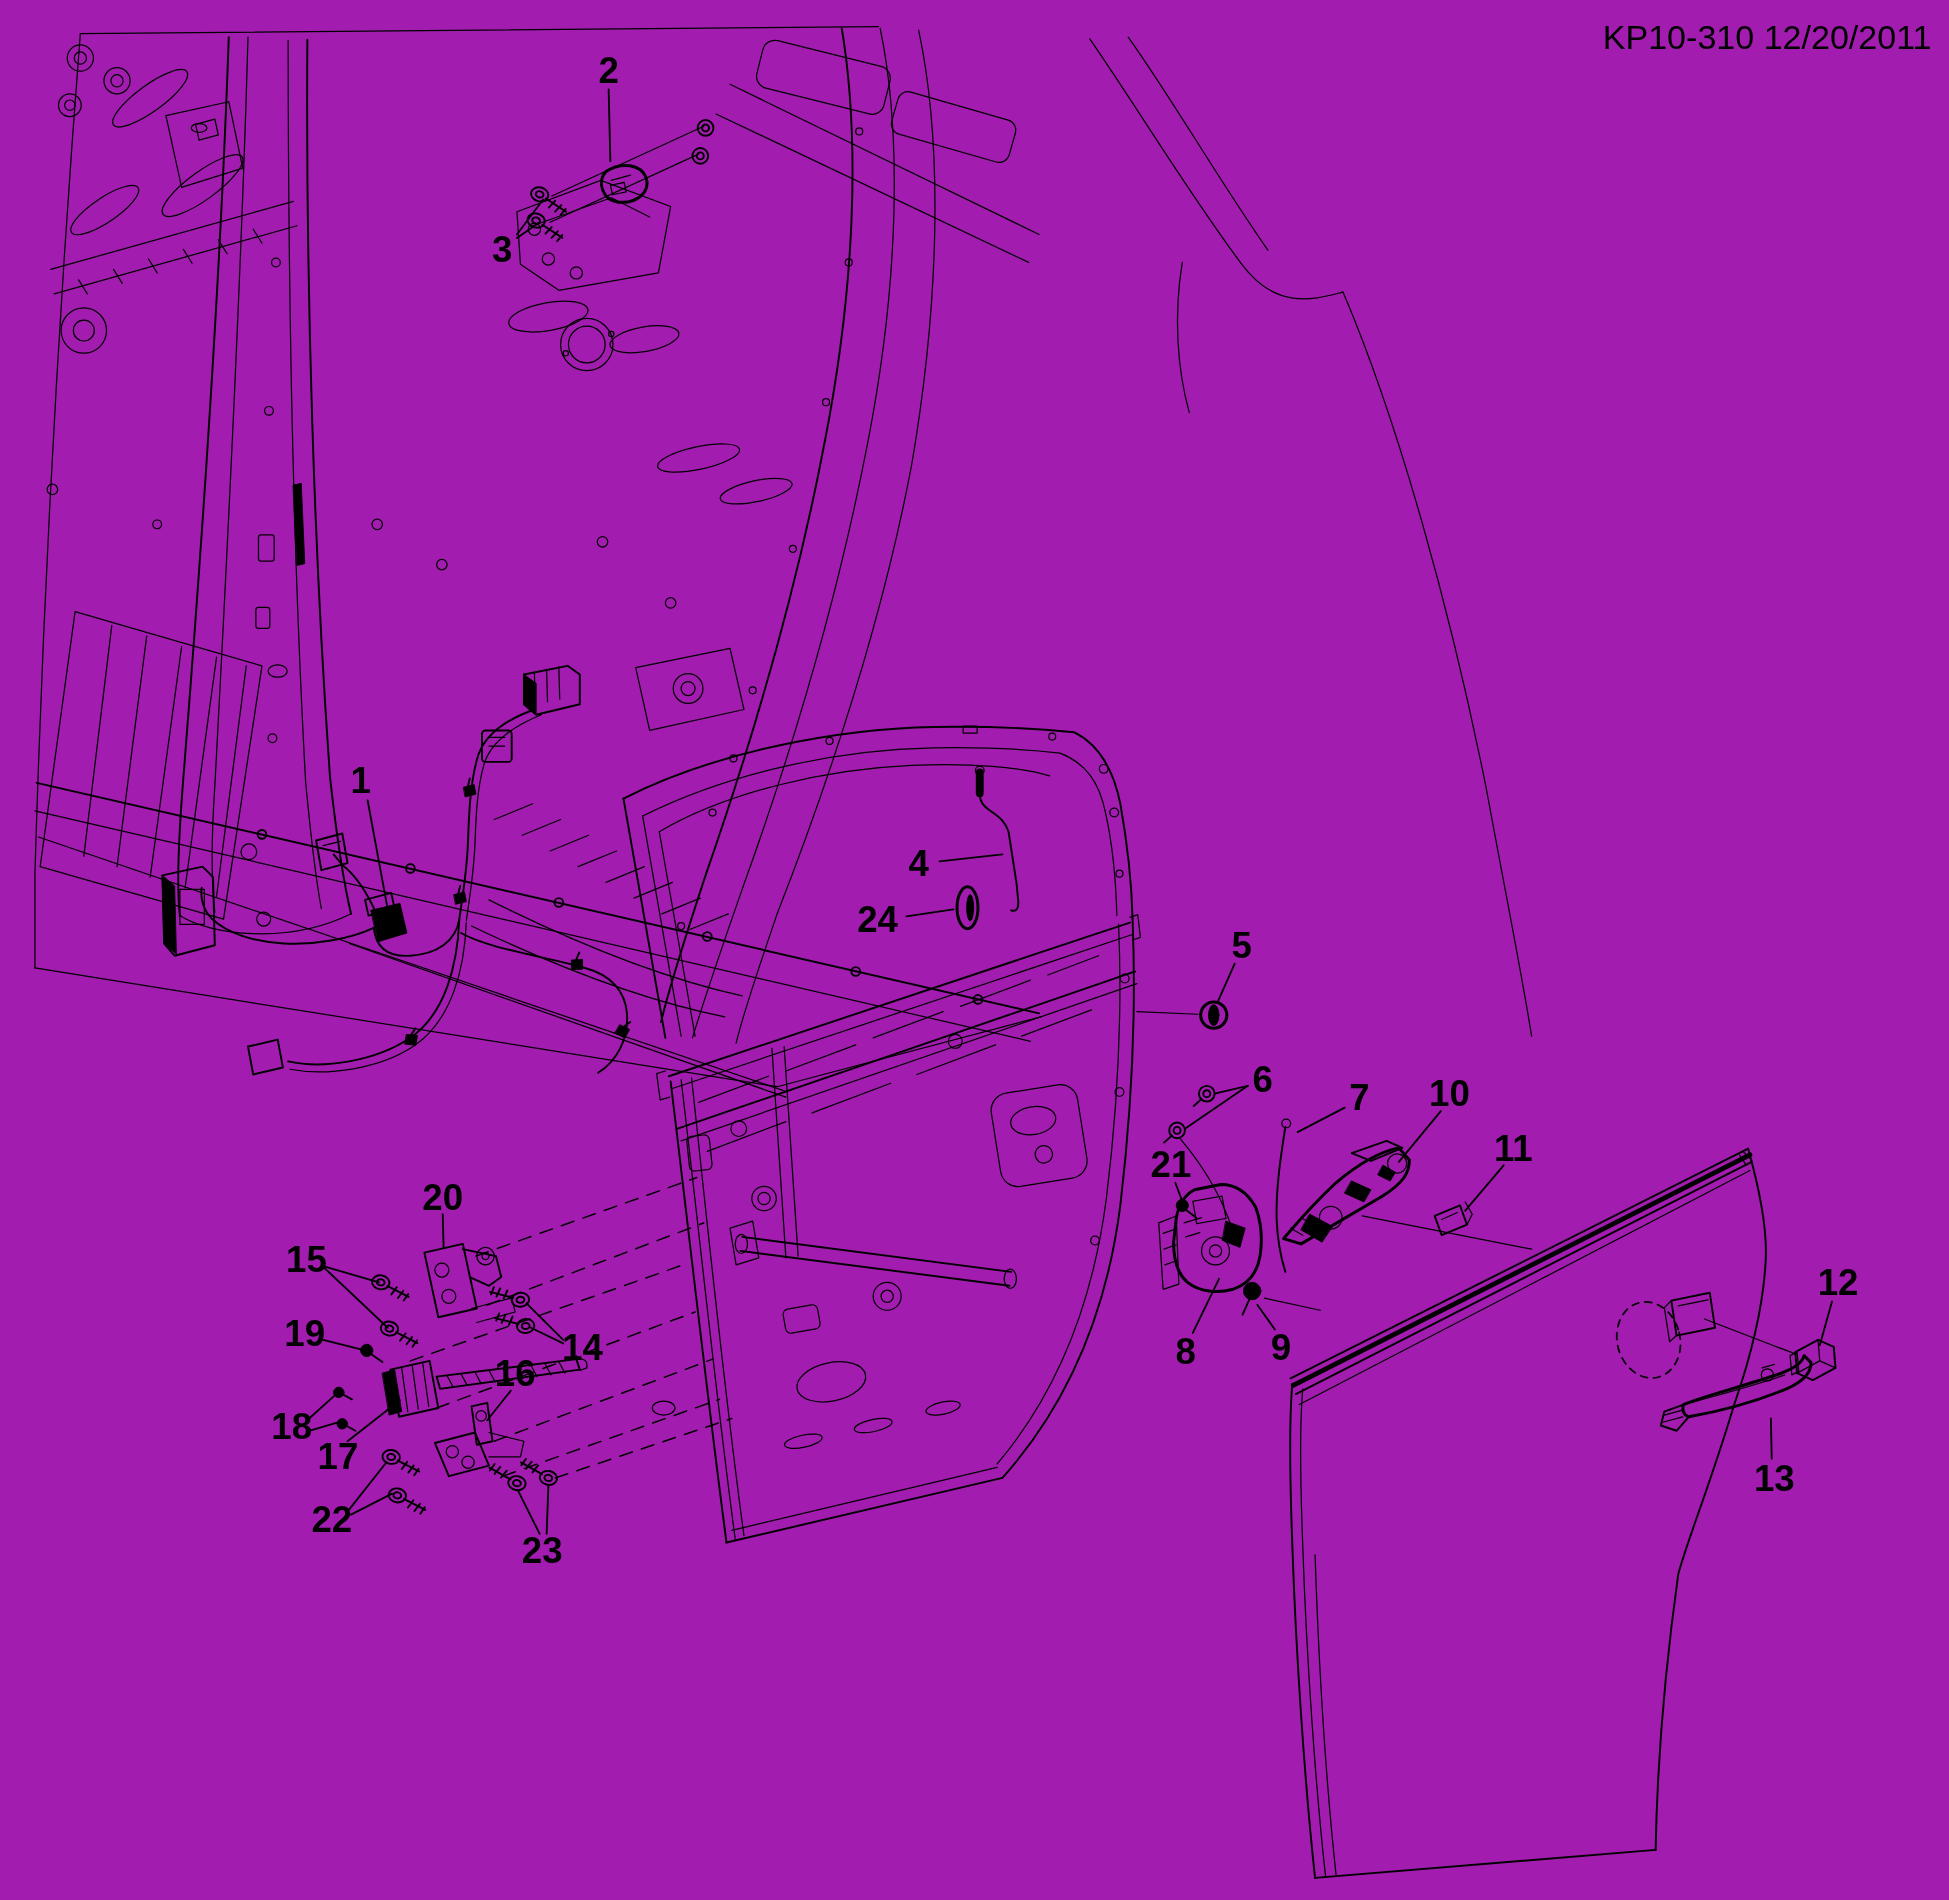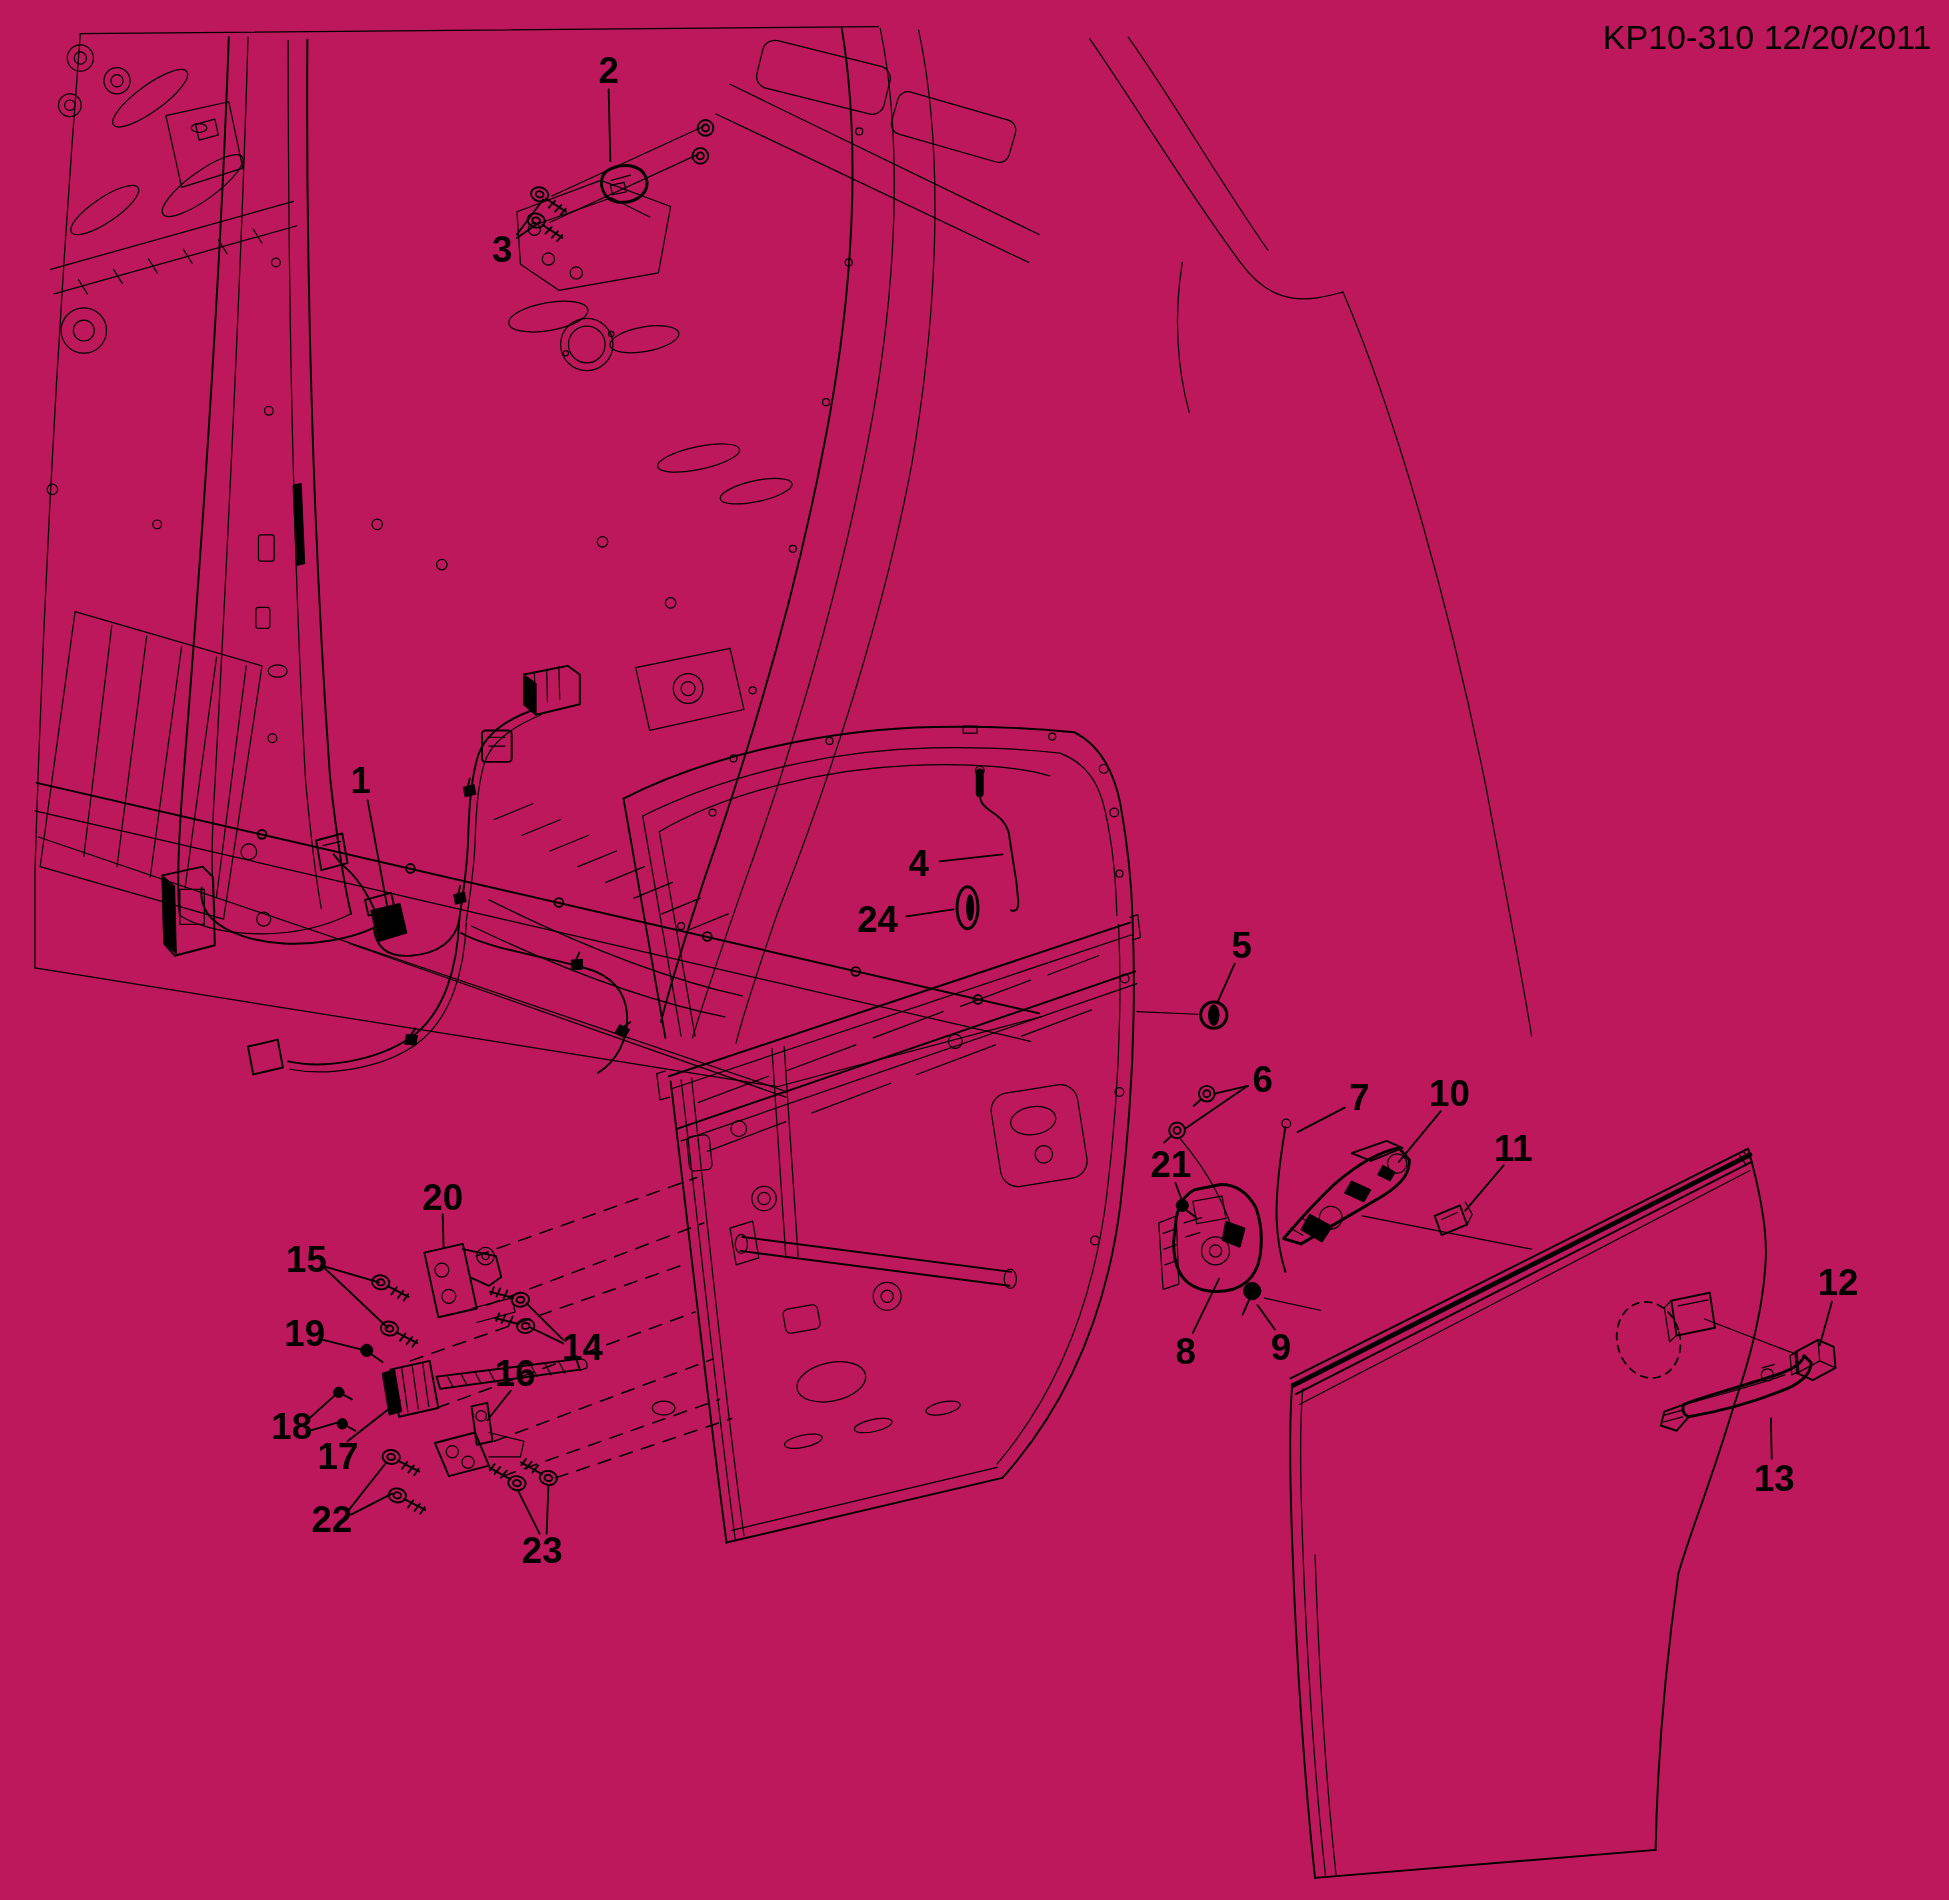--- a/index.html
+++ b/index.html
@@ -1,16 +1,16 @@
 <!DOCTYPE html>
 <html style="font-size:14px"><head>
 <meta charset="utf-8">
 <style>
   html,body{margin:0;padding:0;background:#ffffff;}
-  .page{width:1949px;height:1901px;background:#be185d;position:relative;overflow:hidden;
+  .page{width:1949px;height:1901px;background:#a21caf;position:relative;overflow:hidden;
         font-family:"Liberation Sans",sans-serif;}
   svg{display:block;width:1949px;height:1901px;}
   svg path,svg rect,svg circle,svg ellipse,svg line,svg polyline,svg polygon{
       fill:none;stroke:#000;stroke-width:2.2;stroke-linejoin:round;stroke-linecap:round;}
   svg .f{fill:#000;stroke:#000;stroke-width:1;}
   svg .w1{stroke-width:1.4;}
   svg .w3{stroke-width:3.4;}
   svg .w5{stroke-width:5.5;}
   svg .w8{stroke-width:9;}
   svg .dash{stroke-dasharray:15 11;stroke-width:1.7;}

